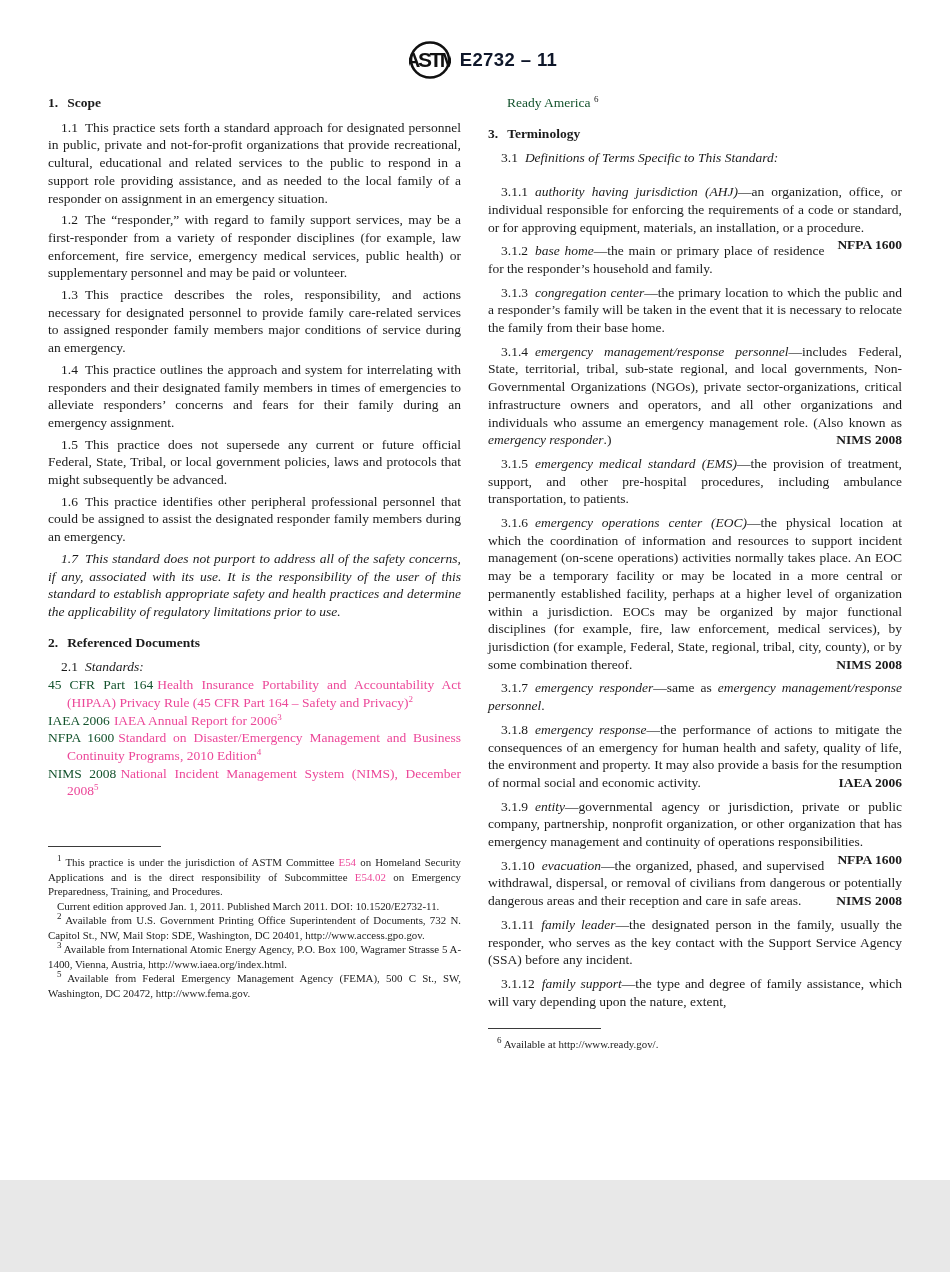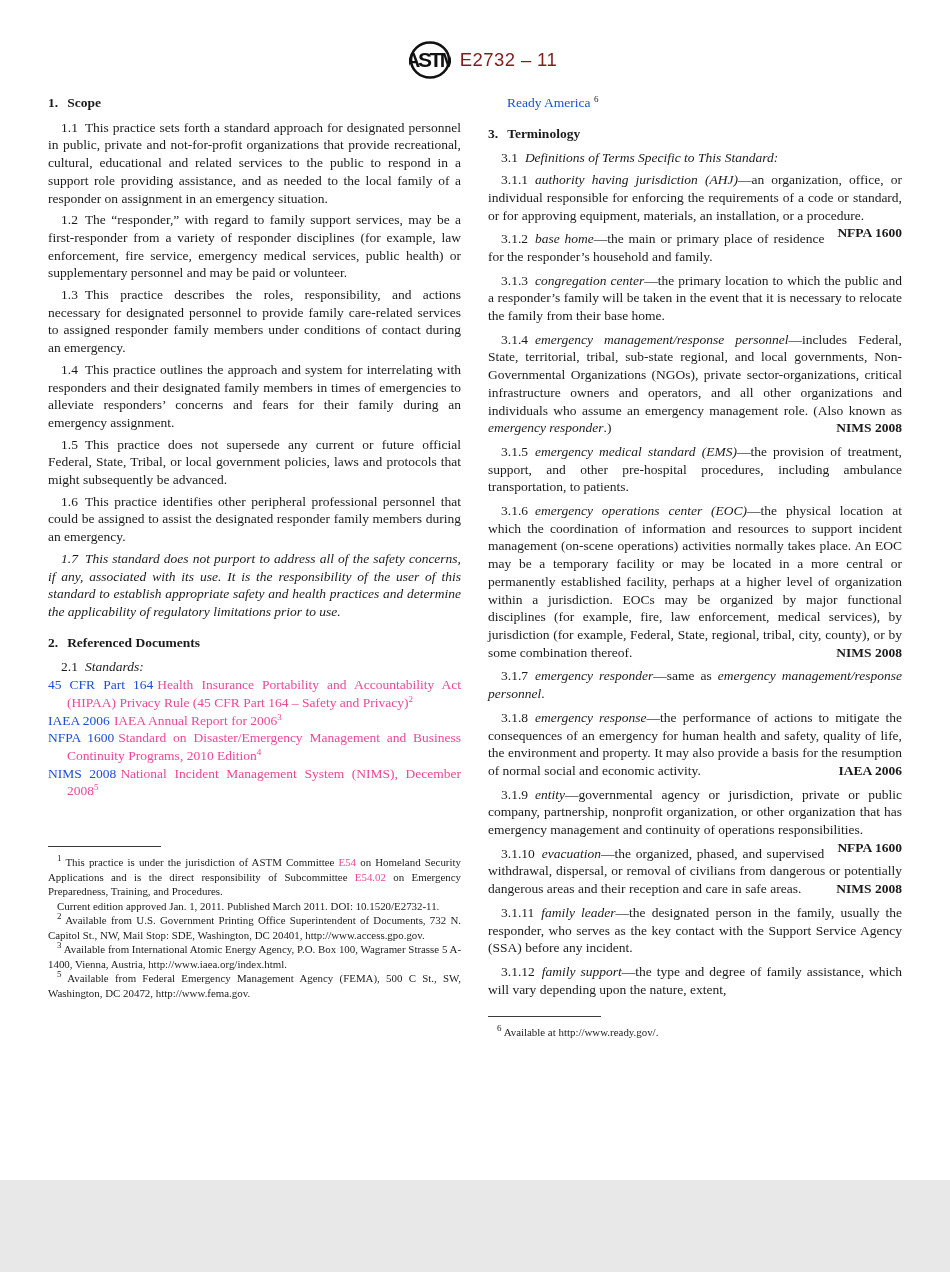--- a/index.html
+++ b/index.html
@@ -11,49 +11,49 @@
     padding-left:16px;
   }
   
   .header {
     position:absolute; top:40px; left:0; width:100%;
     display:flex; justify-content:center; align-items:center; gap:9px;
   }
   .logo { width:42px; height:40px; }
   .std-code {
     font-family:"Liberation Sans","DejaVu Sans",sans-serif;
-    font-weight:normal; font-size:18.5px; letter-spacing:0.4px; color:#7f1d1d;
+    font-weight:bold; font-size:18.5px; letter-spacing:0.4px; color:#0f172a;
   }
   
   .col {
     position:absolute; top:94px;
     font-size:13.5px; line-height:17.7px; text-align:justify;
   }
   .col-left  { left:48px;  width:413px; }
   .col-right { left:488px; width:414px; }
 
   .sec-head { margin:0 0 7px 0; font-weight:bold; text-align:left; }
   .sec-head .num { margin-right:9px; }
   .mt { margin-top:13px; }
 
   .para { margin:0 0 4px 0; text-indent:13px; }
   .pnum { margin-right:7px; }
   .it { font-style:italic; }
 
   .sub-line { margin:0; text-indent:13px; text-align:left; }
 
   .ref { margin:0; padding-left:19px; text-indent:-19px; }
-  .red  { color:#1d4ed8; }
+  .red  { color:#14532d; }
   .blue { color:#ec4899; }
   .ref .code { margin-right:4px; }
 
   .ready-line { margin:0 0 0 0; padding-left:19px; text-align:left; }
 
   .def { margin:6px 0 0 0; text-indent:13px; }
-  .def.first { margin-top:4px; }
+  .def.first { margin-top:16px; }
   .intro-line { margin:0; text-indent:13px; text-align:left; }
   .attr { float:right; font-weight:bold; }
 
   sup { font-size:9px; line-height:0; vertical-align:super; }
 
   
   .fnrule {
     border:0; border-top:1.4px solid #3a3a3a;
     width:113px; margin:46px 0 8px 0;
   }
@@ -78,21 +78,21 @@
     </svg>
     <span class="std-code">E2732 – 11</span>
   </div>
 
   <div class="col col-left">
 
     <p class="sec-head"><span class="num">1.</span><span>Scope</span></p>
 
     <p class="para"><span class="pnum">1.1</span><span>This practice sets forth a standard approach for designated personnel in public, private and not-for-profit organizations that provide recreational, cultural, educational and related services to the public to respond in a support role providing assistance, and as needed to the local family of a responder on assignment in an emergency situation.</span></p>
     <p class="para"><span class="pnum">1.2</span><span>The “responder,” with regard to family support services, may be a first-responder from a variety of responder disciplines (for example, law enforcement, fire service, emergency medical services, public health) or supplementary personnel and may be paid or volunteer.</span></p>
-    <p class="para"><span class="pnum">1.3</span><span>This practice describes the roles, responsibility, and actions necessary for designated personnel to provide family care-related services to assigned responder family members under conditions of contact during an emergency.</span></p>
+    <p class="para"><span class="pnum">1.3</span><span>This practice describes the roles, responsibility, and actions necessary for designated personnel to provide family care-related services to assigned responder family members major conditions of service during an emergency.</span></p>
     <p class="para"><span class="pnum">1.4</span><span>This practice outlines the approach and system for interrelating with responders and their designated family members in times of emergencies to alleviate responders’ concerns and fears for their family during an emergency assignment.</span></p>
     <p class="para"><span class="pnum">1.5</span><span>This practice does not supersede any current or future official Federal, State, Tribal, or local government policies, laws and protocols that might subsequently be advanced.</span></p>
     <p class="para"><span class="pnum">1.6</span><span>This practice identifies other peripheral professional personnel that could be assigned to assist the designated responder family members during an emergency.</span></p>
     <p class="para it"><span class="pnum">1.7</span><span>This standard does not purport to address all of the safety concerns, if any, associated with its use. It is the responsibility of the user of this standard to establish appropriate safety and health practices and determine the applicability of regulatory limitations prior to use.</span></p>
 
     <p class="sec-head mt"><span class="num">2.</span><span>Referenced Documents</span></p>
 
     <p class="sub-line"><span class="pnum">2.1</span><span class="it">Standards:</span></p>
 
     <p class="ref"><span class="red code">45 CFR Part 164</span><span class="blue">Health Insurance Portability and Accountability Act (HIPAA) Privacy Rule (45 CFR Part 164 – Safety and Privacy)</span><sup class="blue">2</sup></p>

